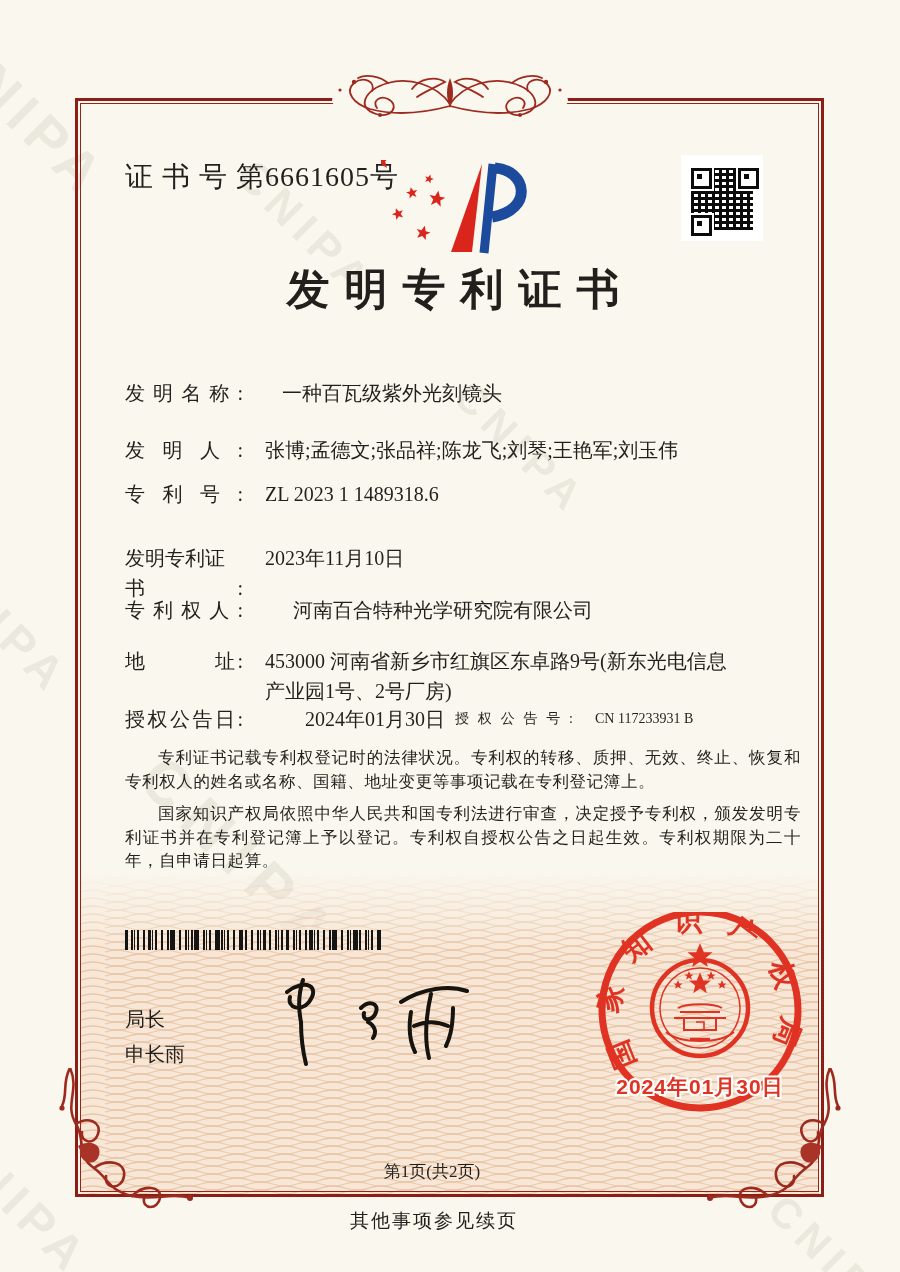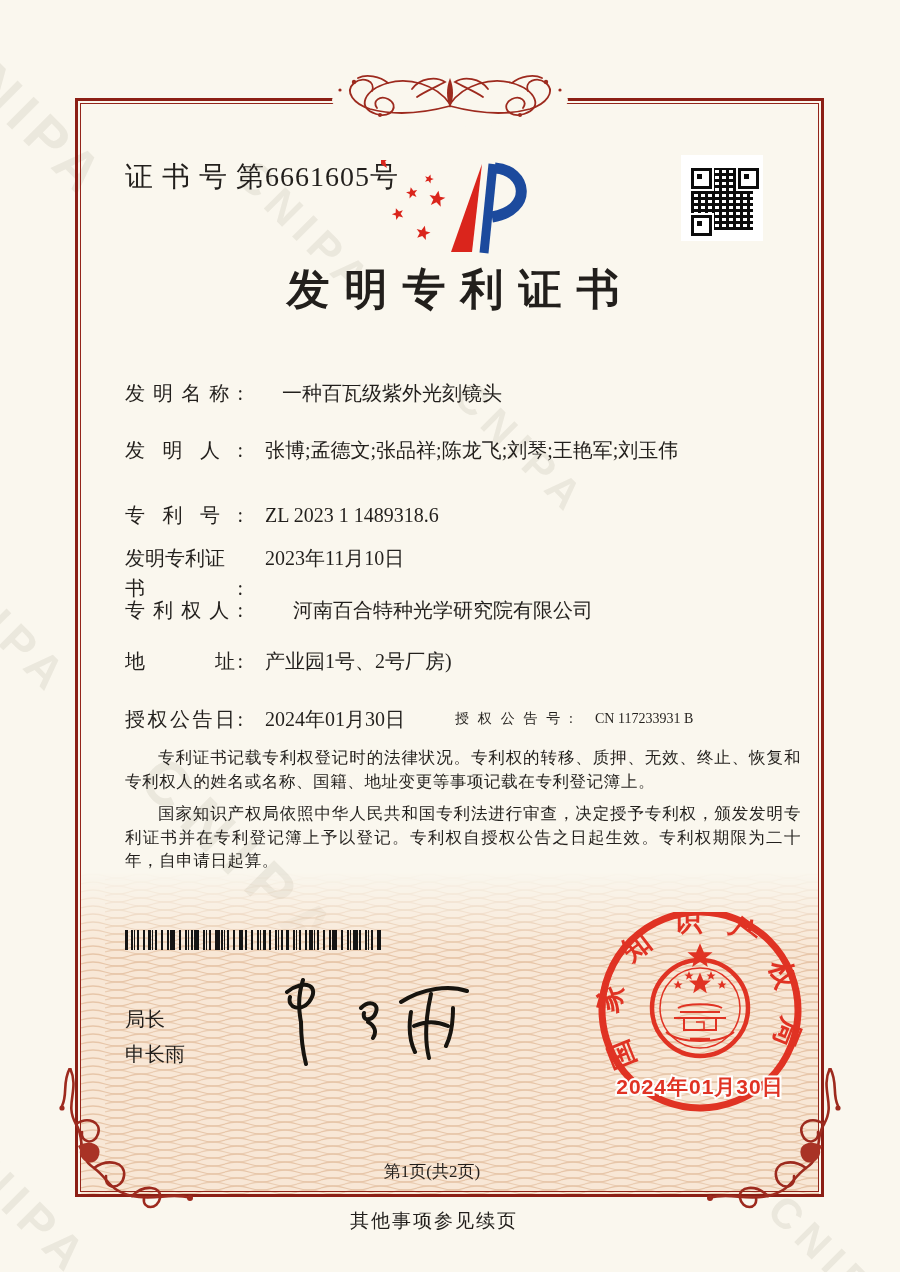--- a/index.html
+++ b/index.html
@@ -178,43 +178,44 @@
       <span class="fval">一种百瓦级紫外光刻镜头</span>
     </div>
 
     <div class="row" style="top:435px;">
       <span class="flabel">发明人:</span>
       <span class="fval">
         <div>张博;孟德文;张品祥;陈龙飞;刘琴;王艳军;刘玉伟</div>
       </span>
     </div>
 
-    <div class="row" style="top:500px;">
+    <div class="row" style="top:479px;">
       <span class="flabel">专利号:</span>
       <span class="fval">ZL 2023 1 1489318.6</span>
     </div>
 
     <div class="row" style="top:543px;">
       <span class="flabel">发明专利证书:</span>
       <span class="fval">2023年11月10日</span>
     </div>
 
     <div class="row" style="top:595px;gap:28px;">
       <span class="flabel">专利权人:</span>
       <span class="fval">河南百合特种光学研究院有限公司</span>
     </div>
 
     <div class="row" style="top:646px;">
       <span class="flabel">地　　　址:</span>
       <span class="fval">
+        <div>453000 河南省新乡市红旗区东卓路9号(新东光电信息</div>
         <div>产业园1号、2号厂房)</div>
       </span>
     </div>
 
-    <div class="row" style="top:704px;width:672px;">
+    <div class="row" style="top:704px;width:672px;gap:40px;">
       <span class="flabel">授权公告日:</span>
       <span class="fval">2024年01月30日</span>
       <span class="grant2">
         <span class="flabel">授权公告号:</span>
         <span class="fval">CN 117233931 B</span>
       </span>
     </div>
 
     <div class="paras">
       <p>专利证书记载专利权登记时的法律状况。专利权的转移、质押、无效、终止、恢复和专利权人的姓名或名称、国籍、地址变更等事项记载在专利登记簿上。</p>

